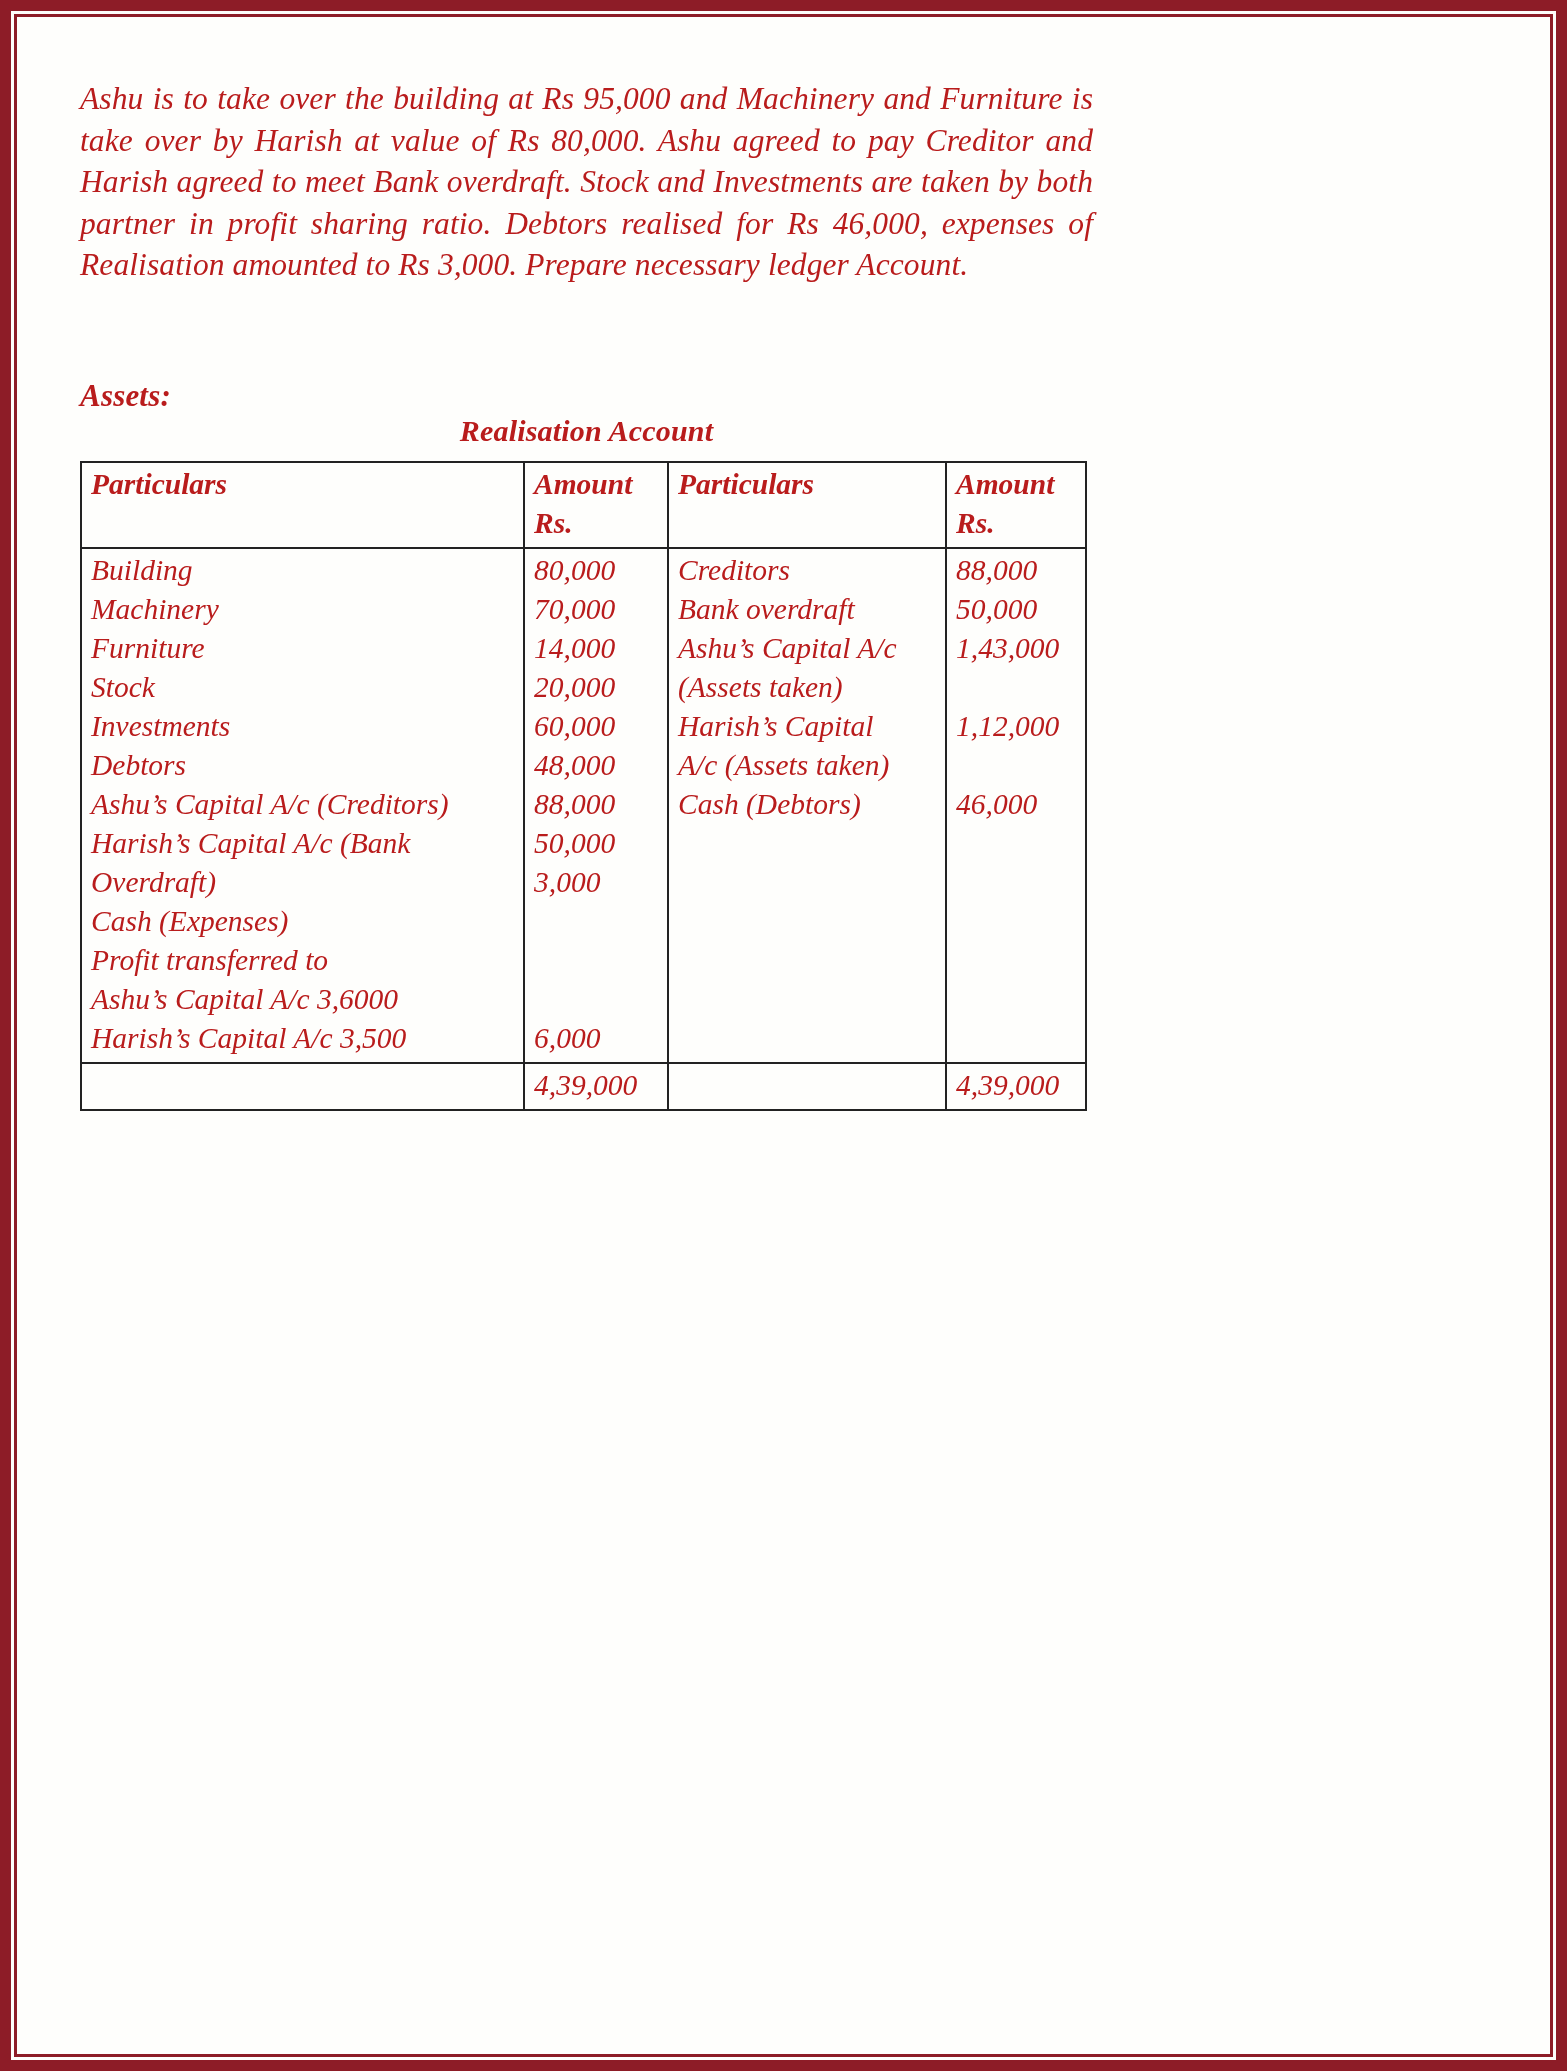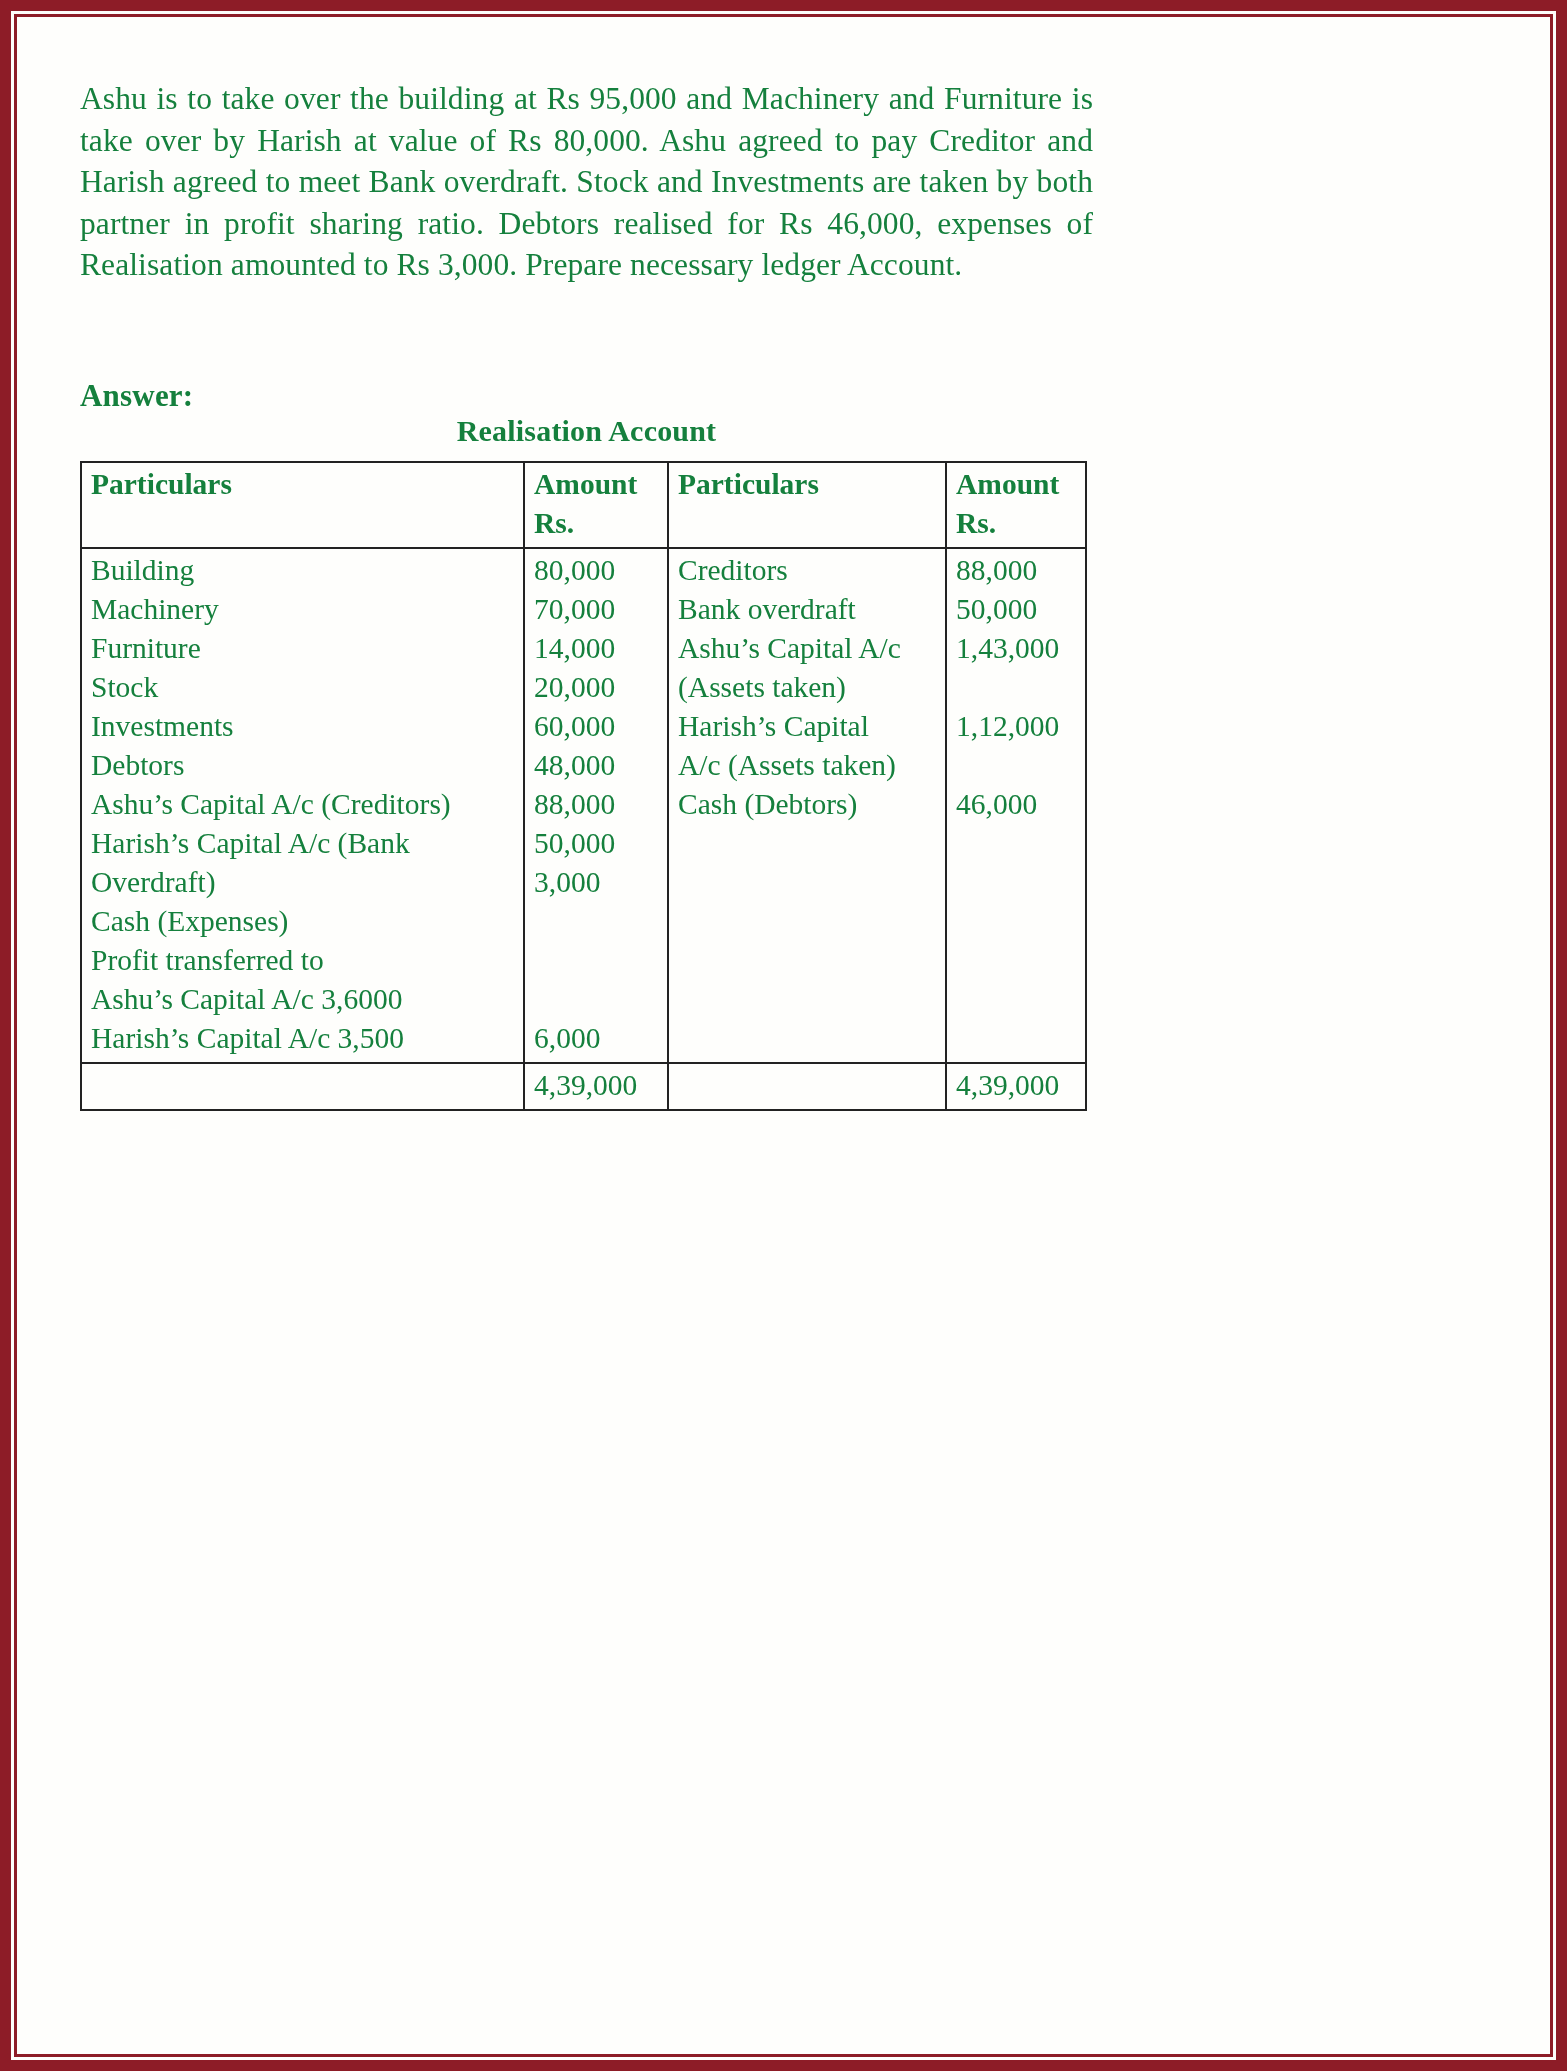--- a/index.html
+++ b/index.html
@@ -7,22 +7,23 @@
     padding: 0;
     background: #ffffff;
   }
   .page {
     position: relative;
     width: 1567px;
     height: 2071px;
     background: #fdfdfb;
     box-sizing: border-box;
     font-family: "Liberation Serif", "DejaVu Serif", serif;
-    color: #15803d;
+    color: #b91c1c;
     overflow: hidden;
+    font-style: italic;
   }
   
   .frame-outer {
     position: absolute;
     top: 0; left: 0; right: 0; bottom: 0;
     border: 11px solid #8d1c27;
     box-sizing: border-box;
   }
   .frame-inner {
     position: absolute;
@@ -111,21 +112,21 @@
 
 <div class="page">
   <div class="frame-outer"></div>
   <div class="frame-inner"></div>
   <div class="paper"></div>
 
   <div class="content">
 
     <p class="question">Ashu is to take over the building at Rs 95,000 and Machinery and Furniture is take over by Harish at value of Rs 80,000. Ashu agreed to pay Creditor and Harish agreed to meet Bank overdraft. Stock and Investments are taken by both partner in profit sharing ratio. Debtors realised for Rs 46,000, expenses of Realisation amounted to Rs 3,000. Prepare necessary ledger Account.</p>
 
-    <div class="answer-label">Answer:</div>
+    <div class="answer-label">Assets:</div>
 
     <div class="heading heading-2">Realisation Account</div>
 
 
     <table class="ledger">
       <colgroup>
         <col class="col-p1">
           <col class="col-a1">
           <col class="col-p2">
           <col class="col-a2">

